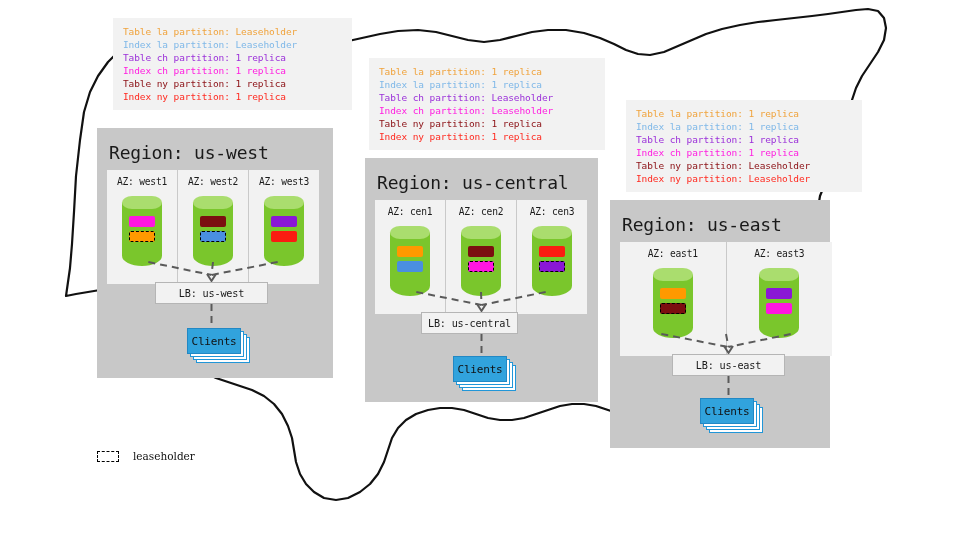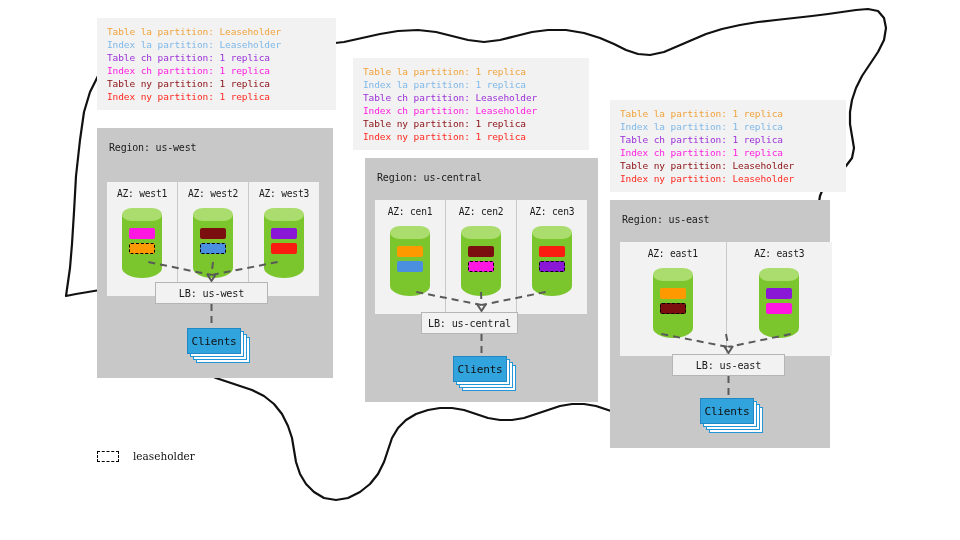--- a/index.html
+++ b/index.html
@@ -10,41 +10,41 @@
     overflow:hidden;
     position:relative;
   }
   #stage{position:absolute;left:0;top:0;width:960px;height:540px;}
   #usmap{position:absolute;left:0;top:0;width:960px;height:540px;pointer-events:none;}
 
   
   .cluster{position:absolute;}
 
   .legend-box{
-    position:absolute;left:0;top:0;
+    position:absolute;left:16px;top:0;
     background:#f2f2f2;
     padding:7px 10px 8px 10px;
     box-sizing:border-box;
     white-space:nowrap;
   }
   .legend-line{
     font-size:9.5px;
     line-height:13.1px;
     letter-spacing:-0.1px;
     white-space:pre;
   }
 
   .region-panel{
     position:absolute;
     background:#c8c8c8;
     box-sizing:border-box;
   }
   .region-title{
     position:absolute;
-    font-size:10px;
+    font-size:18px;
     color:#1a1a1a;
     letter-spacing:-0.2px;
     white-space:nowrap;
   }
 
   .az-panel{
     position:absolute;
     background:#f2f2f2;
     box-sizing:border-box;
     display:flex;
@@ -173,21 +173,21 @@
       <div class="legend-box" style="width: 239px; height: 92px;">
         <div class="legend-line" style="color: rgb(240, 163, 60);">Table la partition: Leaseholder</div>
         <div class="legend-line" style="color: rgb(127, 184, 232);">Index la partition: Leaseholder</div>
         <div class="legend-line" style="color: rgb(155, 48, 217);">Table ch partition: 1 replica</div>
         <div class="legend-line" style="color: rgb(255, 30, 224);">Index ch partition: 1 replica</div>
         <div class="legend-line" style="color: rgb(139, 15, 20);">Table ny partition: 1 replica</div>
         <div class="legend-line" style="color: rgb(255, 42, 32);">Index ny partition: 1 replica</div>
       </div>
       <div class="region-panel" style="left: 0px; top: 110px; width: 236px; height: 250px;">
         <div class="region-title" style="left: 12px; top: 14px;">Region: us-west</div>
-        <div class="az-panel" style="left: 10px; top: 42px; width: 212px; height: 114px; margin-top: 12px;">
+        <div class="az-panel" style="left: 10px; top: 42px; width: 212px; height: 114px;">
           <div class="az-cell">
             <div class="az-label">AZ: west1</div>
             <div class="db" style="width: 40px; height: 70px; top: 26px;">
               <div class="db-body" style="top: 6.5px; height: 63.5px; background: rgb(122, 198, 44);"></div>
               <div class="db-top" style="height: 13px; background: rgb(170, 221, 110);"></div>
               <div class="band" style="background: rgb(255, 22, 224); left: 7px; width: 26px; height: 11px; top: 20px;"></div>
               <div class="band lease" style="background: rgb(255, 153, 0); left: 7px; width: 26px; height: 11px; top: 35px;"></div>
             </div>
           </div>
           <div class="az-cell">

